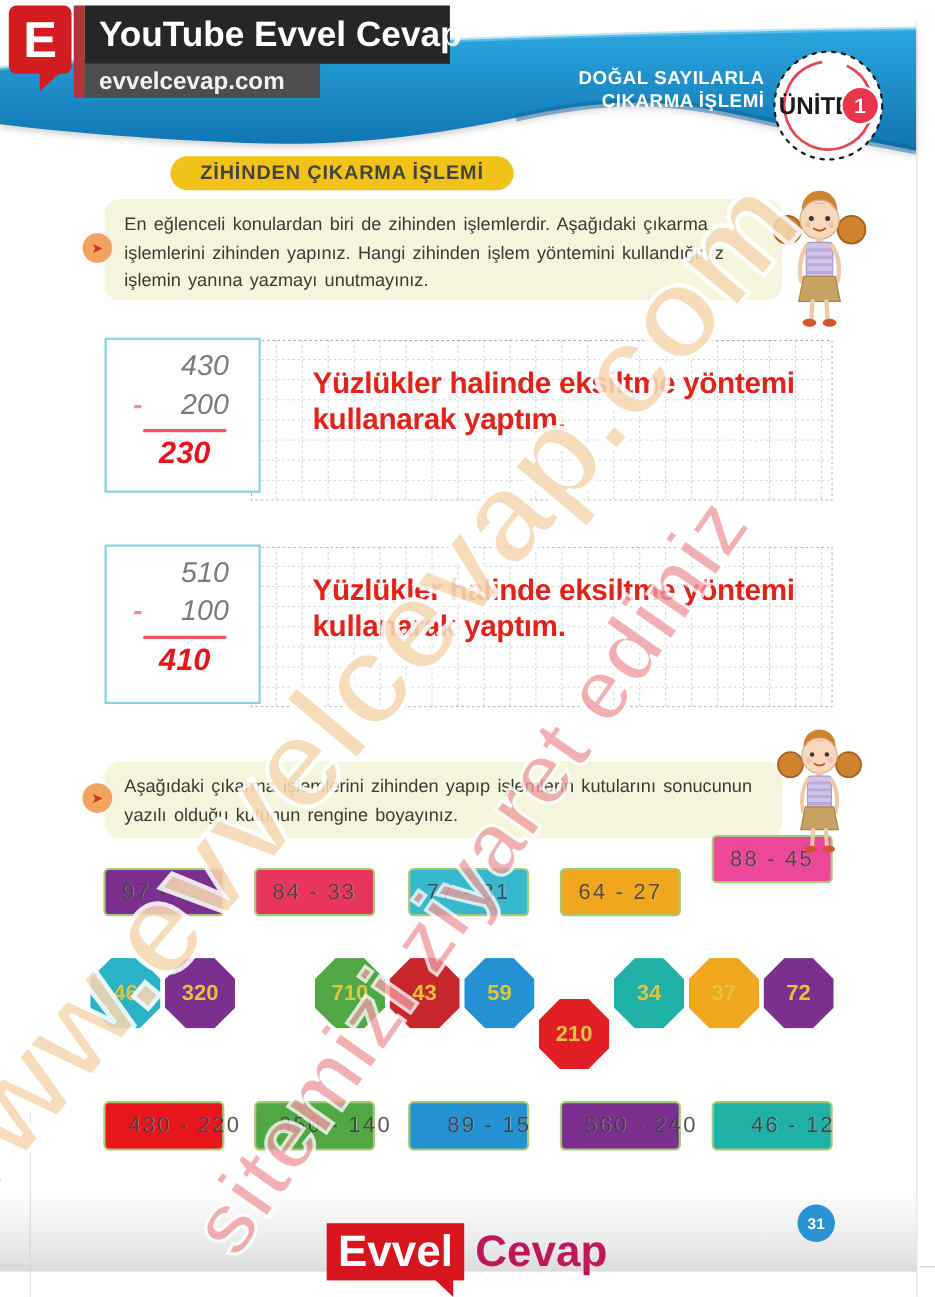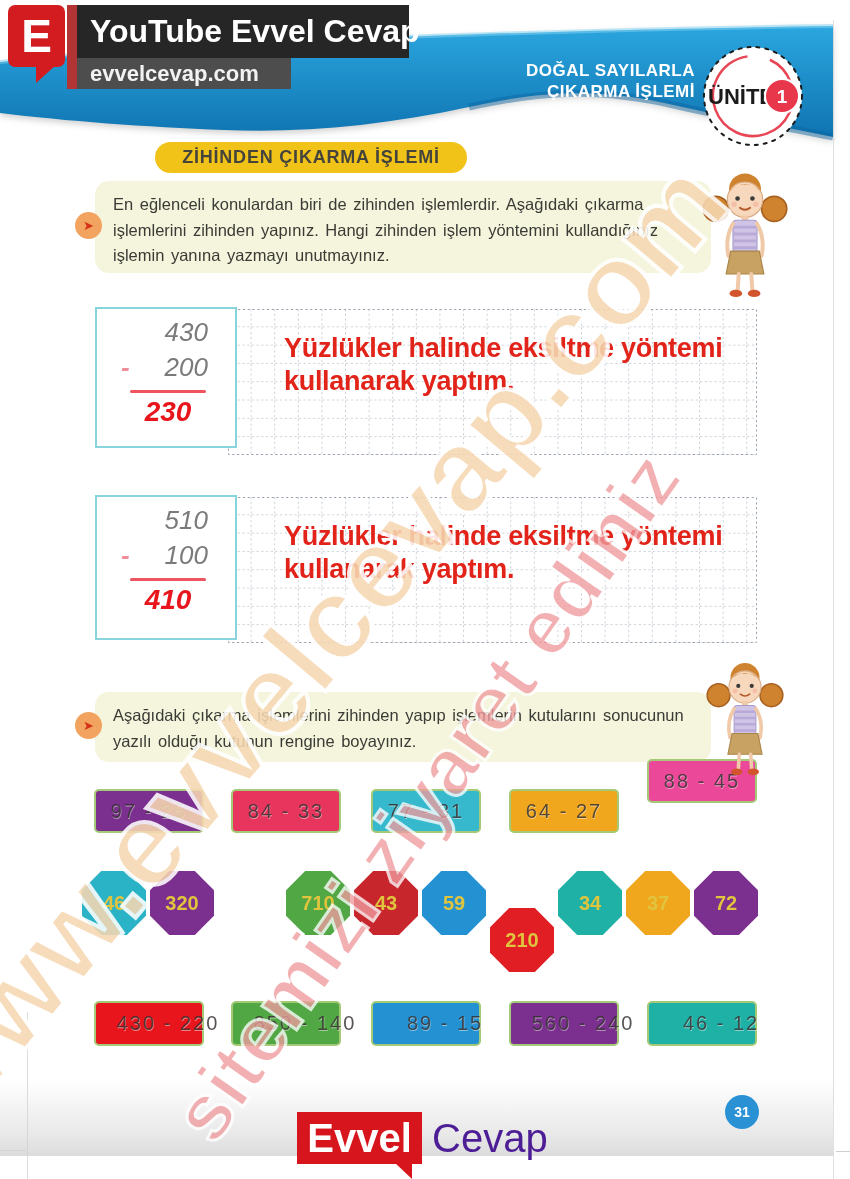--- a/index.html
+++ b/index.html
@@ -76,21 +76,21 @@
 
   
   .footer-band{left:0;top:1080px;width:833px;height:76px;z-index:3;
        background:linear-gradient(180deg,rgba(250,250,250,0) 0%,#e9e9e9 70%,#dcdcdc 100%);}
   .logo-evvel{left:297px;top:1112px;width:125px;height:52px;background:#d6161c;z-index:8;
        display:flex;align-items:center;justify-content:center;color:#fff;
        font-size:40px;font-weight:bold;}
   .logo-evvel:after{content:"";position:absolute;right:10px;bottom:-15px;width:0;height:0;
        border-top:17px solid #d6161c;border-left:18px solid transparent;}
   .logo-cevap{left:432px;top:1112px;height:52px;line-height:52px;z-index:8;
-       color:#4c1d95;font-size:40px;font-weight:normal;}
+       color:#be185d;font-size:40px;font-weight:bold;}
   .page-badge{left:725px;top:1095px;width:34px;height:34px;border-radius:50%;background:#2a92d4;
        z-index:8;color:#fff;font-size:14px;font-weight:bold;display:flex;align-items:center;
        justify-content:center;}
 
   
   .edge{background:#cfcfcf;z-index:9;}
   .edge-r{left:833px;top:20px;width:1px;height:1159px;opacity:0.65;}
   .edge-rh{left:836px;top:1151px;width:14px;height:1px;}
   .edge-bl{left:27px;top:1012px;width:1px;height:167px;opacity:0.7;}
   .edge-blh{left:0;top:1150px;width:27px;height:1px;opacity:0.7;}

